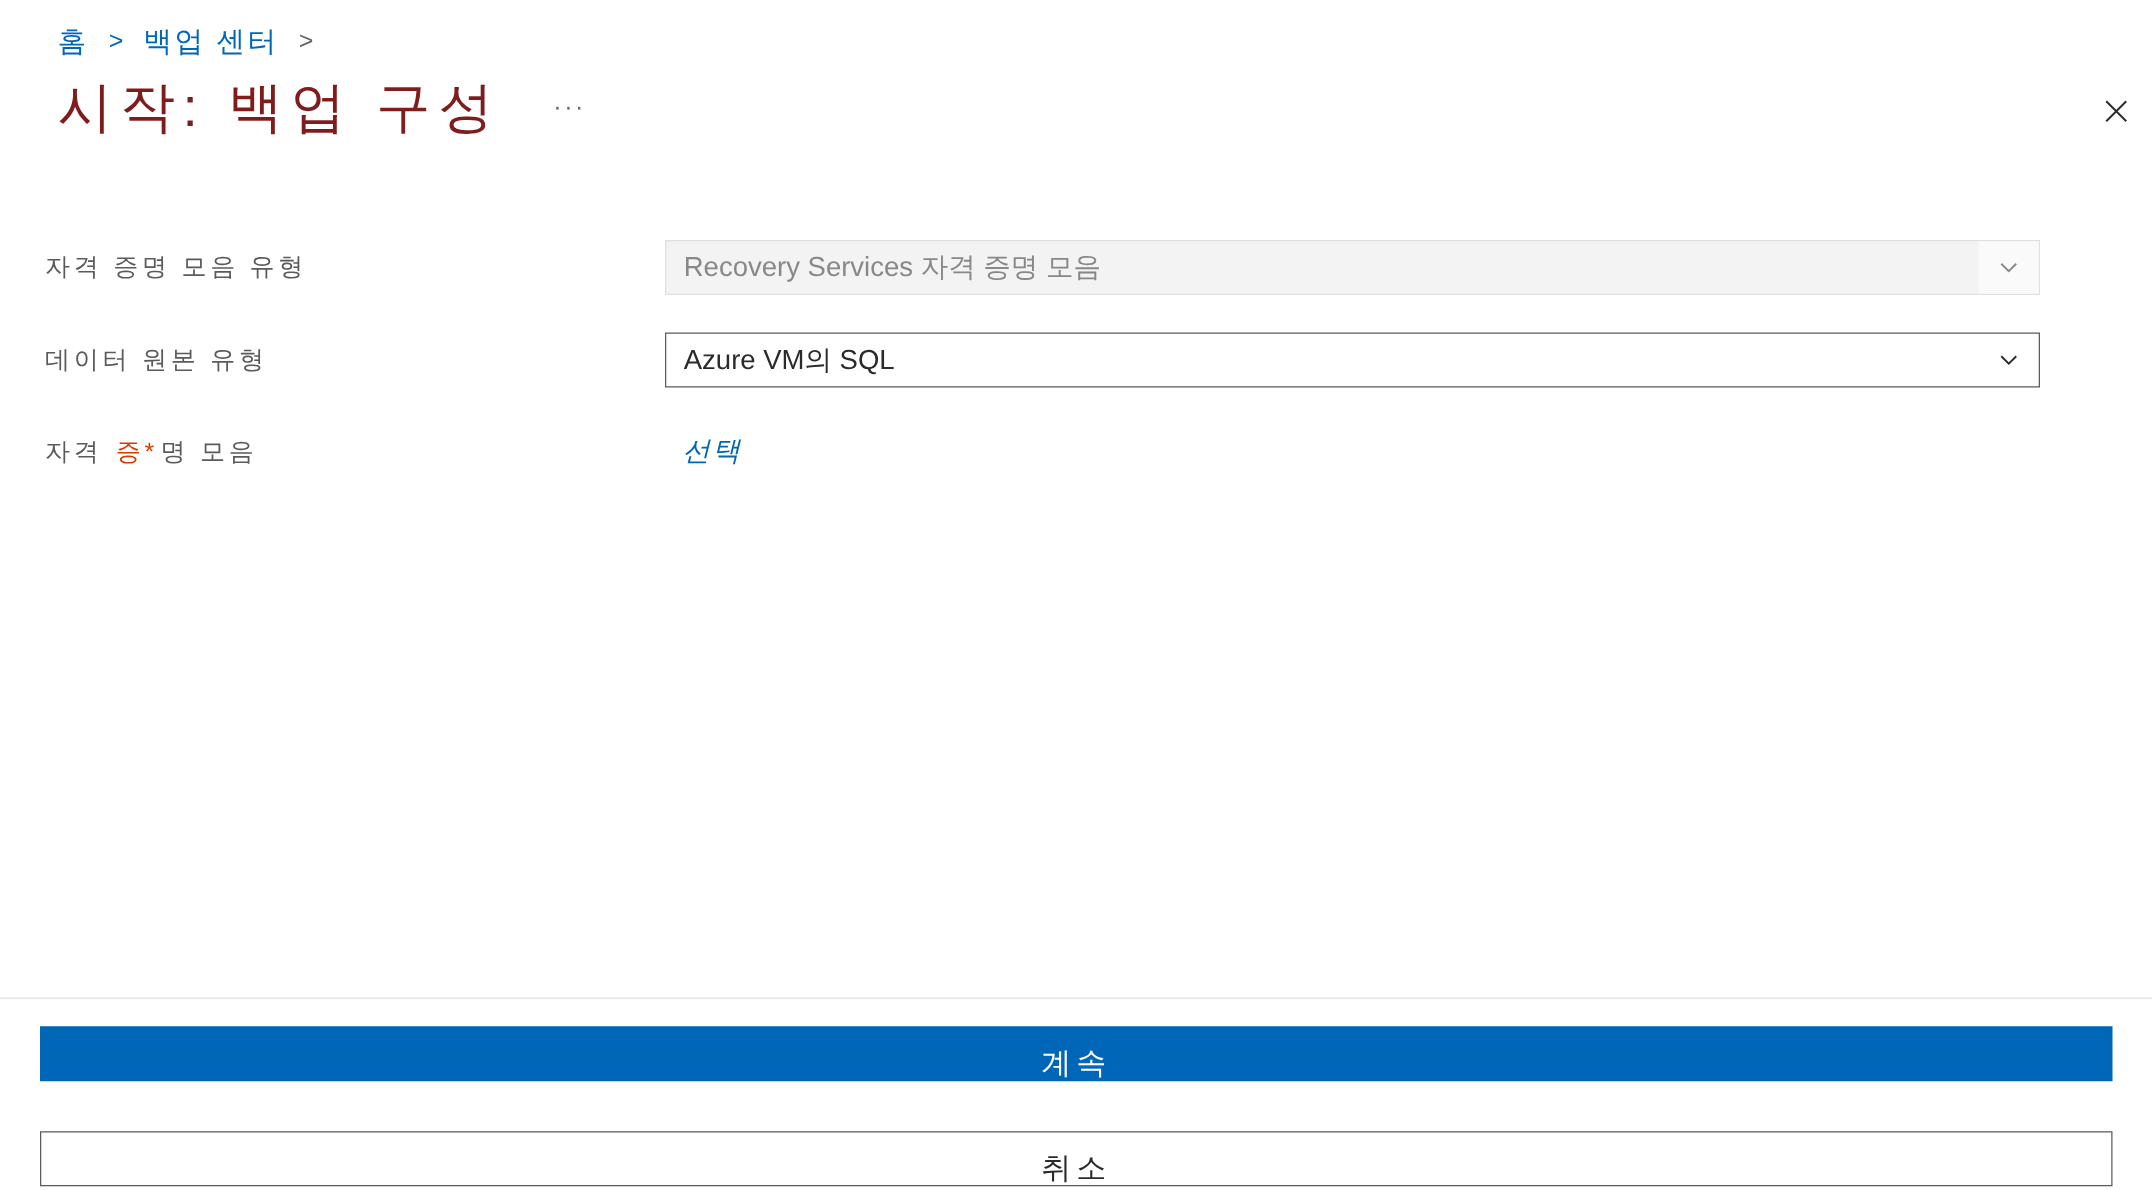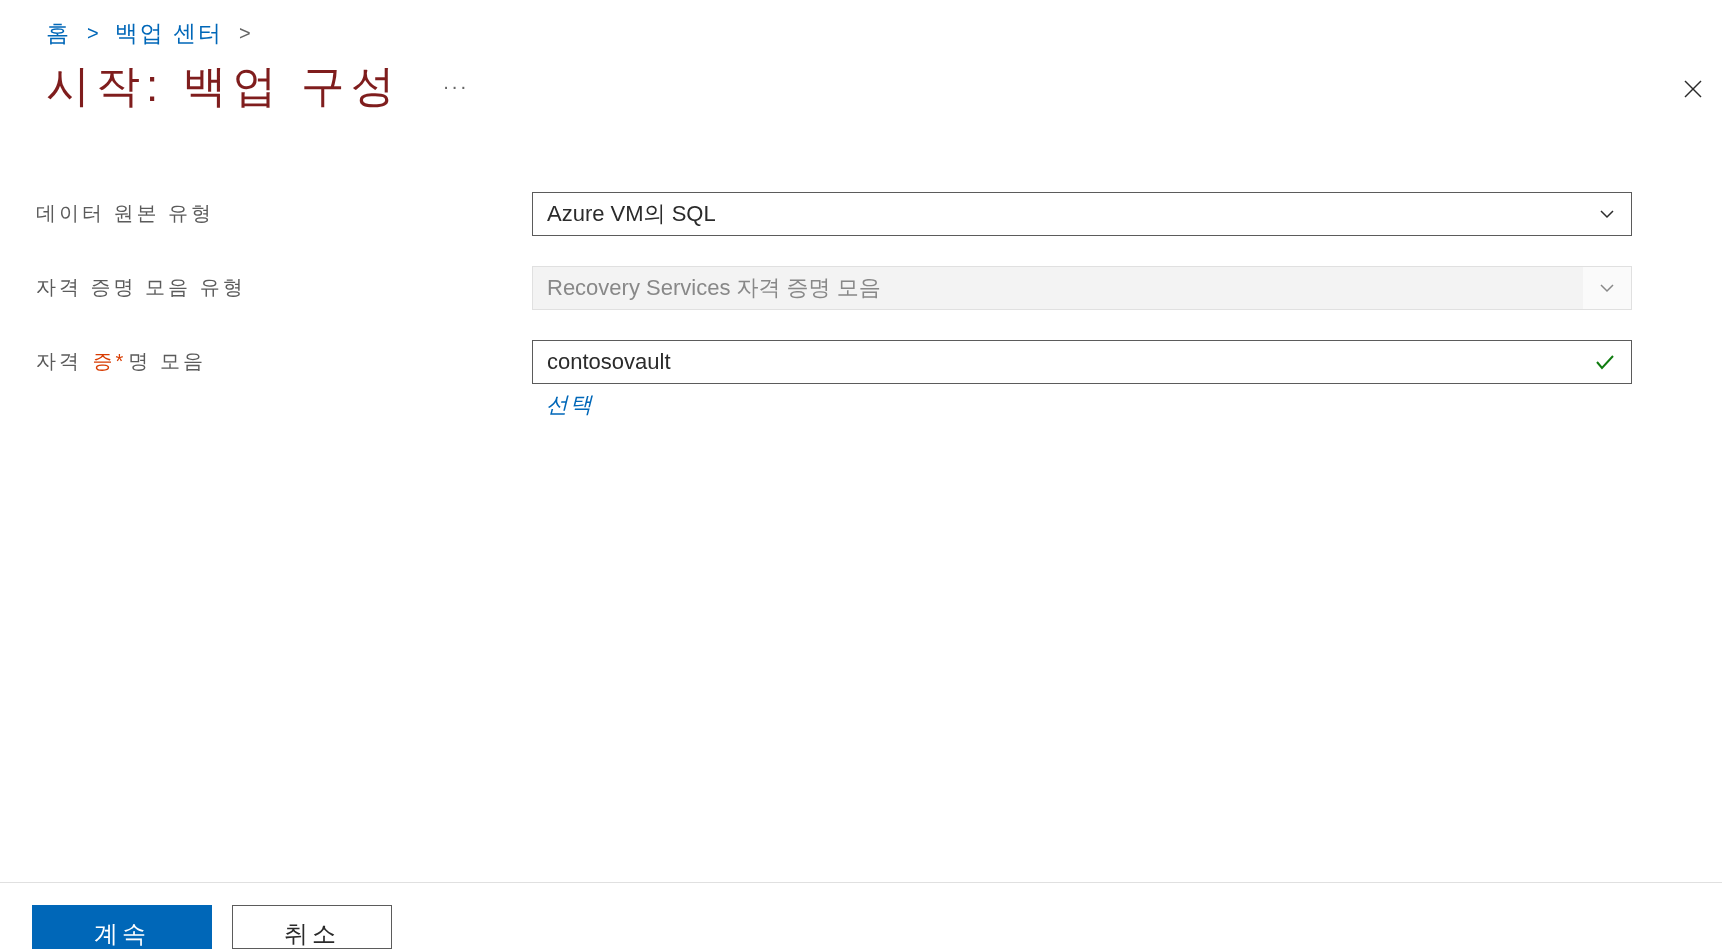--- a/index.html
+++ b/index.html
@@ -163,20 +163,21 @@
     }
     .footer {
       position: absolute;
       left: 0;
       right: 0;
       bottom: 0;
       border-top: 1px solid #e0e0e0;
       padding: 22px 32px 3px 32px;
       display: flex;
       gap: 20px;
+      flex-direction: column;
     }
     .btn {
       min-width: 180px;
       height: 44px;
       font-size: 24px;
       letter-spacing: 4px;
       cursor: pointer;
       display: flex;
       align-items: center;
       justify-content: center;
@@ -185,20 +186,21 @@
     .btn-primary {
       background: #0067b8;
       color: #fff;
       border: none;
     }
     .btn-secondary {
       background: #fff;
       color: #2b2b2b;
       border: 1px solid #5b5b5b;
       min-width: 160px;
+      margin-top: 20px;
     }
     .req-marker {
       color: #d83b01;
       margin: 0 2px;
     }
   </style>
 </head>
 <body>
 
 <div class="breadcrumb">
@@ -214,58 +216,52 @@
 </div>
 
 <div class="close-btn">
   <svg viewBox="0 0 24 24" fill="none" stroke="#2b2b2b" stroke-width="1.5">
     <line x1="4" y1="4" x2="20" y2="20"></line>
     <line x1="20" y1="4" x2="4" y2="20"></line>
   </svg>
 </div>
 
 <div class="form-area">
-
-  <div class="form-row">
-    <div class="form-label">데이터 원본 유형</div>
-    <div class="form-control-wrap">
-      <div class="select-box">
-        <span>Azure VM의 SQL</span>
-        <svg class="chevron" viewBox="0 0 20 20" fill="none" stroke="#2b2b2b" stroke-width="1.5">
-          <polyline points="4,7 10,13 16,7"></polyline>
-        </svg>
-      </div>
-    </div>
-  </div>
 
   <div class="form-row">
     <div class="form-label">자격 증명 모음 유형</div>
     <div class="form-control-wrap">
       <div class="select-box disabled">
         <span>Recovery Services 자격 증명 모음</span>
         <div class="chevron-wrap">
           <svg width="20" height="20" viewBox="0 0 20 20" fill="none" stroke="#888" stroke-width="1.5">
             <polyline points="4,7 10,13 16,7"></polyline>
           </svg>
         </div>
       </div>
     </div>
   </div>
 
   <div class="form-row">
+    <div class="form-label">데이터 원본 유형</div>
+    <div class="form-control-wrap">
+      <div class="select-box">
+        <span>Azure VM의 SQL</span>
+        <svg class="chevron" viewBox="0 0 20 20" fill="none" stroke="#2b2b2b" stroke-width="1.5">
+          <polyline points="4,7 10,13 16,7"></polyline>
+        </svg>
+      </div>
+    </div>
+  </div>
+
+  <div class="form-row">
     <div class="form-label">
       <span>자격 </span><span class="req-marker">증*</span><span>명 모음</span>
     </div>
     <div class="form-control-wrap">
-      <div class="input-box">
-        <input type="text" value="contosovault" style="">
-        <svg class="check-icon" viewBox="0 0 24 24" fill="none" stroke="#107c10" stroke-width="2">
-          <polyline points="4,12 9,18 20,6"></polyline>
-        </svg>
-      </div>
       <div class="select-link">선택</div>
     </div>
   </div>
 
 </div>
 
 <div class="footer">
   <button class="btn btn-primary">계속</button>
   <button class="btn btn-secondary">취소</button>
 </div>

